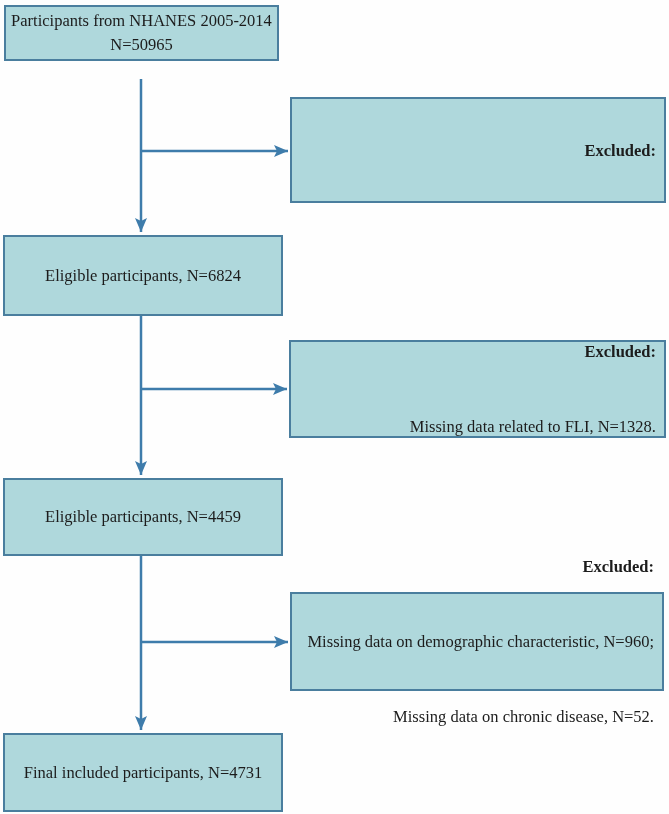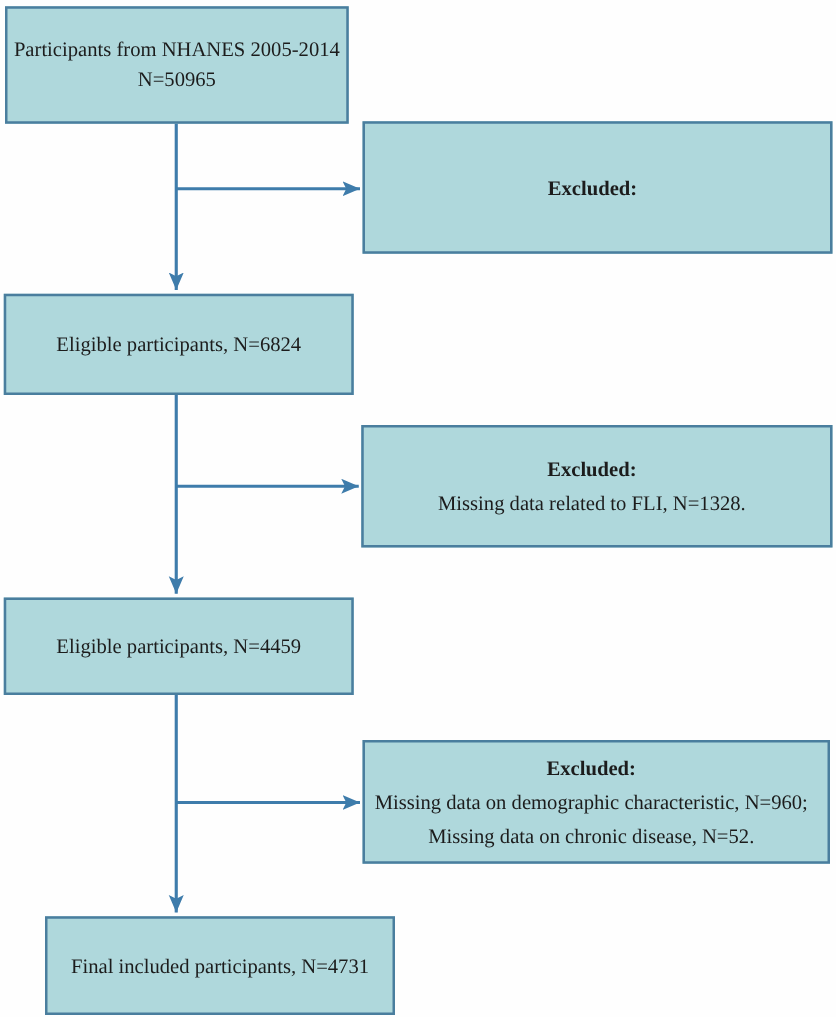--- a/index.html
+++ b/index.html
@@ -28,23 +28,24 @@
     flex-direction: column;
     align-items: center;
     justify-content: center;
     text-align: center;
     line-height: 24px;
   }
   .box.excl {
     display: flex;
     flex-direction: column;
     justify-content: center;
-    text-align: center;
+    text-align: right;
     padding-right: 8px;
     line-height: 27px;
+    gap: 48px;
   }
   .excl .excl-title {
     font-weight: bold;
   }
   .arrow-layer {
     position: absolute;
     left: 0;
     top: 0;
     pointer-events: none;
   }
@@ -63,21 +64,21 @@
     <g stroke="#3e7cab" stroke-width="2.5" fill="none">
       <line x1="141" y1="79" x2="141" y2="232" marker-end="url(#arrowhead)"></line>
       <line x1="141" y1="151" x2="288" y2="151" marker-end="url(#arrowhead)"></line>
       <line x1="141" y1="313" x2="141" y2="475" marker-end="url(#arrowhead)"></line>
       <line x1="141" y1="389" x2="287" y2="389" marker-end="url(#arrowhead)"></line>
       <line x1="141" y1="556" x2="141" y2="730" marker-end="url(#arrowhead)"></line>
       <line x1="141" y1="642" x2="288" y2="642" marker-end="url(#arrowhead)"></line>
     </g>
   </svg>
 
-  <div class="box main" style="left:4px; top:5px; width:275px; height:94px;">
+  <div class="box main" style="left:4px; top:5px; width:275px; height:56px;">
     <div>Participants from NHANES 2005-2014</div>
     <div>N=50965</div>
   </div>
 
   <div class="box excl" style="left:290px; top:97px; width:376px; height:106px;">
     <div class="excl-title">Excluded:</div>
   </div>
 
   <div class="box main" style="left:3px; top:235px; width:280px; height:81px;">
     <div>Eligible participants, N=6824</div>
@@ -91,17 +92,17 @@
   <div class="box main" style="left:3px; top:478px; width:280px; height:78px;">
     <div>Eligible participants, N=4459</div>
   </div>
 
   <div class="box excl" style="left:290px; top:592px; width:374px; height:99px;">
     <div class="excl-title">Excluded:</div>
     <div>Missing data on demographic characteristic, N=960;</div>
     <div>Missing data on chronic disease, N=52.</div>
   </div>
 
-  <div class="box main" style="left:3px; top:733px; width:280px; height:79px;margin-left:33px;">
+  <div class="box main" style="left:3px; top:733px; width:280px; height:79px;">
     <div>Final included participants, N=4731</div>
   </div>
 
 </div>
 
 </body></html>

